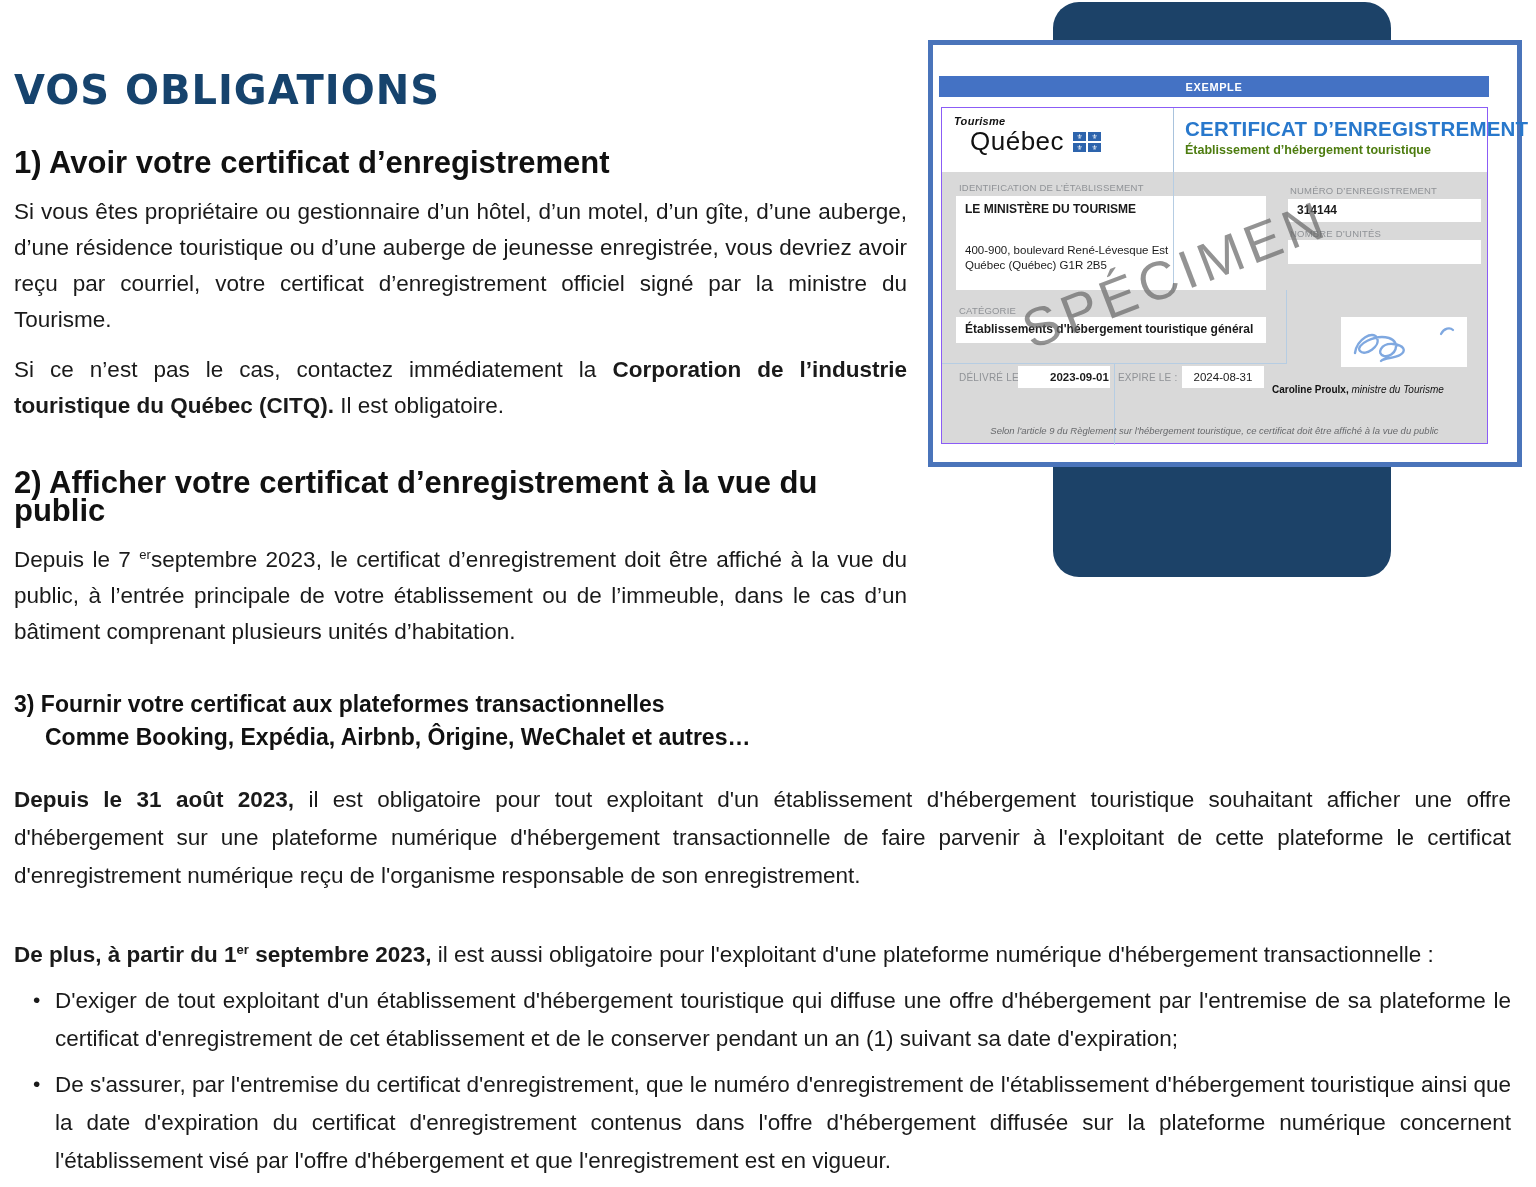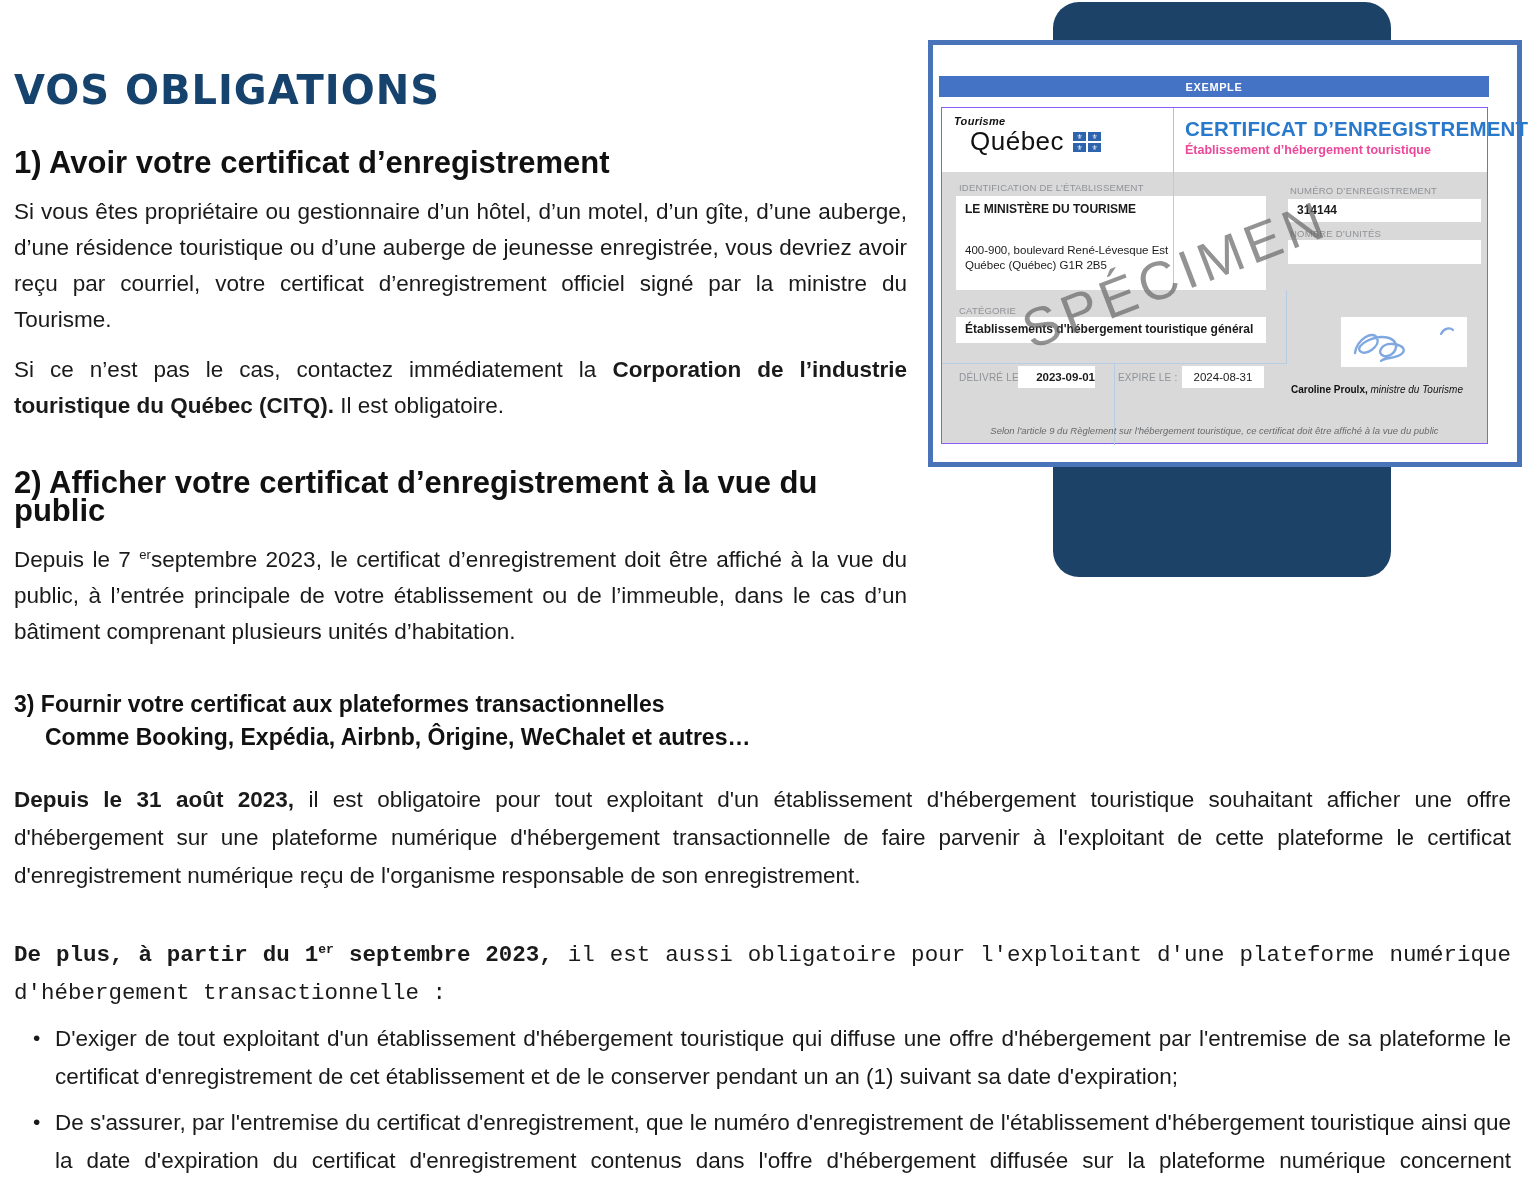--- a/index.html
+++ b/index.html
@@ -33,21 +33,21 @@
   .p-s1b { margin-top:14px; }
   .p-s2  { margin-top:17px; }
   .h-s3 { margin-top:38px; font-size:23px; line-height:33px; font-weight:700; color:#111; }
   .h-s3 .line2 { padding-left:31px; }
   p.full-p {
     width:1497px;
     font-size:22.5px; line-height:38px;
     text-align:justify;
   }
   .p-s3a { margin-top:27px; }
-  .p-s3b { margin-top:41px;font-family:Liberation Mono, monospace; }
+  .p-s3b { margin-top:41px; }
   ul.obligation-list { margin-top:8px; list-style:none; width:1497px; }
   ul.obligation-list li {
     position:relative;
     padding-left:41px;
     margin-bottom:8px;
     font-size:22.5px; line-height:38px;
     text-align:justify;
   }
   ul.obligation-list li::before {
     content:"\2022";
@@ -80,40 +80,40 @@
   .cert-header { position:absolute; left:0; top:0; width:100%; height:64px; background:#ffffff; }
   .header-divider { position:absolute; left:231px; top:0; width:1px; height:64px; background:#a9c3dd; }
   .logo { position:absolute; left:12px; top:7px; color:#111; }
   .logo-tourisme { font-size:11px; font-weight:700; font-style:italic; letter-spacing:0.3px; }
   .logo-row { display:flex; align-items:center; gap:9px; margin-left:16px; margin-top:-1px; }
   .logo-quebec { font-size:26px; letter-spacing:0.5px; }
   .flag { display:grid; grid-template-columns:13px 13px; grid-template-rows:9px 9px; gap:2px; }
   .flag span { background:#2d64ad; color:#fff; font-size:7px; line-height:9px; text-align:center; overflow:hidden; }
   .cert-title-block { position:absolute; left:243px; top:9px; }
   .cert-title { font-size:20.5px; font-weight:700; color:#2878cc; letter-spacing:0.2px; white-space:nowrap; }
-  .cert-subtitle { font-size:12.5px; font-weight:700; color:#ec4899; margin-top:2px; }
+  .cert-subtitle { font-size:12.5px; font-weight:700; color:#4d7c0f; margin-top:2px; }
 
   .f-label { position:absolute; font-size:9.5px; color:#8f9296; letter-spacing:0.2px; white-space:nowrap; }
   .f-box { position:absolute; background:#fff; }
   .lbl-id { left:17px; top:74px; }
   .box-id { left:14px; top:88px; width:310px; height:94px; padding:6px 9px; }
   .id-name { font-size:12px; font-weight:700; }
   .id-addr { font-size:11.5px; line-height:15px; margin-top:27px; }
   .lbl-num { left:348px; top:77px; }
   .box-num { left:346px; top:91px; width:193px; height:23px; font-size:12px; font-weight:700; padding:4px 9px; }
   .lbl-unites { left:348px; top:120px; }
   .box-unites { left:346px; top:132px; width:193px; height:24px; }
   .lbl-cat { left:17px; top:197px; }
   .box-cat { left:14px; top:209px; width:310px; height:26px; font-size:12px; font-weight:700; padding:5px 9px; white-space:nowrap; }
   .lbl-delivre { left:17px; top:264px; font-size:10px; }
-  .box-delivre { left:76px; top:258px; width:77px; height:22px; font-size:11.5px; font-weight:700; text-align:right; line-height:22px; }
+  .box-delivre { left:76px; top:258px; width:92px; height:22px; font-size:11.5px; font-weight:700; text-align:left; line-height:22px;padding-left:32px; }
   .lbl-expire { left:176px; top:264px; font-size:10px; }
   .box-expire { left:240px; top:258px; width:82px; height:22px; font-size:11.5px; font-weight:400; text-align:center; line-height:22px; }
   .box-signature { left:399px; top:209px; width:126px; height:50px; }
-  .sig-line { position:absolute; left:330px; top:276px; width:210px; text-align:center; font-size:10px; color:#111; white-space:nowrap; }
+  .sig-line { position:absolute; left:330px; top:276px; width:210px; font-size:10px; color:#111; white-space:nowrap; }
   .sig-name { font-weight:700; }
   .sig-title { font-style:italic; }
   .cert-footer {
     position:absolute; left:0; bottom:7px; width:100%;
     text-align:center; font-size:9.5px; font-style:italic; color:#67696c;
   }
   .watermark {
     position:absolute; left:72px; top:135px;
     font-size:54px; letter-spacing:5px; color:rgba(105,105,105,0.72);
     transform:rotate(-21deg); transform-origin:center;

